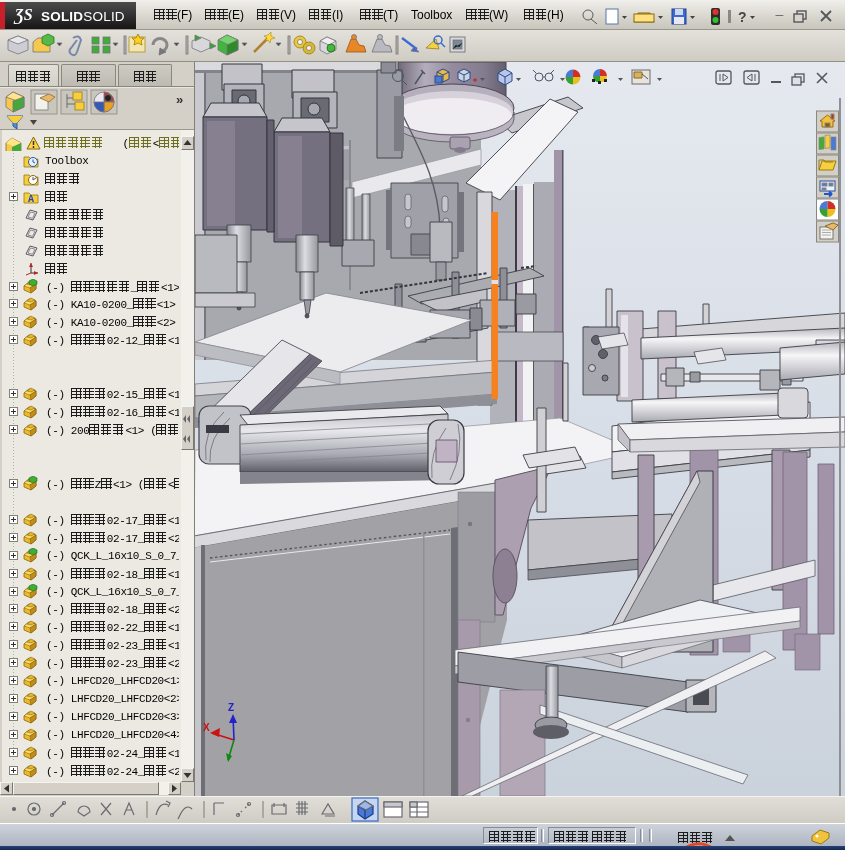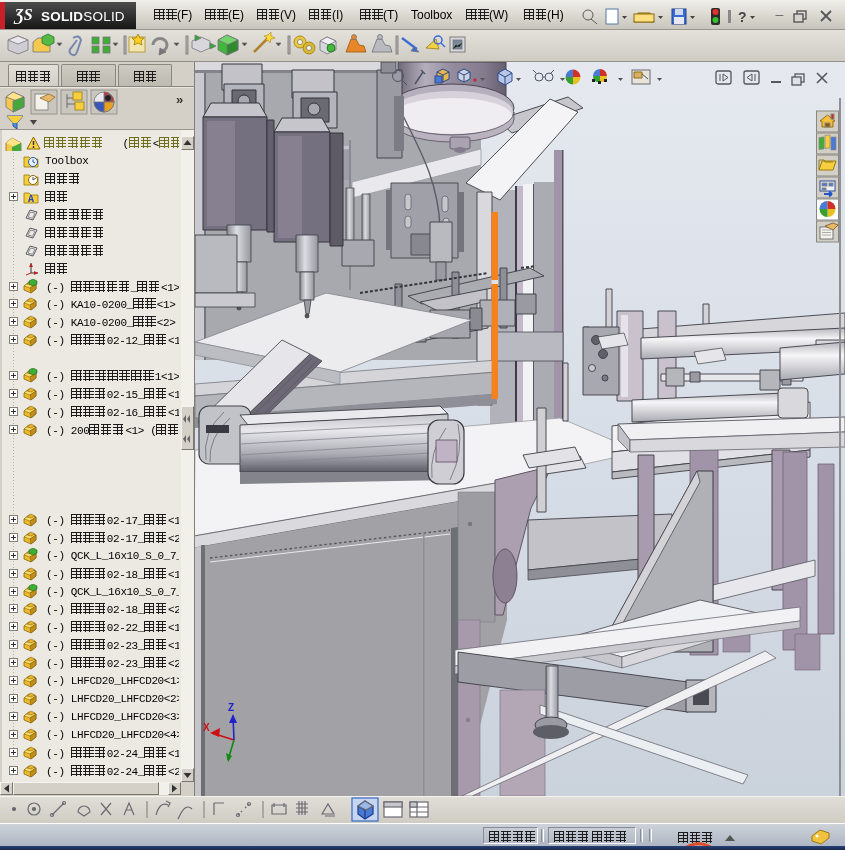--- a/index.html
+++ b/index.html
@@ -265,47 +265,47 @@
       </svg>
       <span class="tx">(-) KA10-0200_<i class="cj" style="width:24px"></i>&lt;2&gt; (</span>
     </div>
 <div class="tr" style="top:201px">
       <span class="ex"></span>
       <svg class="ic" width="17" height="15">
         <use href="#pt"></use>
       </svg>
       <span class="tx">(-) <i class="cj" style="width:36px"></i>02-12_<i class="cj" style="width:24px"></i>&lt;1&gt;</span>
     </div>
-<div class="tr" style="top:237px">
+<div class="tr" style="top:255px">
+      <span class="ex"></span>
+      <svg class="ic" width="17" height="15">
+        <use href="#pt"></use>
+      </svg>
+      <span class="tx">(-) <i class="cj" style="width:36px"></i>02-15_<i class="cj" style="width:24px"></i>&lt;1&gt;</span>
+    </div>
+<div class="tr" style="top:273px">
+      <span class="ex"></span>
+      <svg class="ic" width="17" height="15">
+        <use href="#pt"></use>
+      </svg>
+      <span class="tx">(-) <i class="cj" style="width:36px"></i>02-16_<i class="cj" style="width:24px"></i>&lt;1&gt;</span>
+    </div>
+<div class="tr" style="top:291px">
+      <span class="ex"></span>
+      <svg class="ic" width="17" height="15">
+        <use href="#pt"></use>
+      </svg>
+      <span class="tx">(-) 200<i class="cj" style="width:36px"></i>&lt;1&gt; (<i class="cj" style="width:24px"></i>&lt;</span>
+    </div>
+<div class="tr" style="top:345px">
       <span class="ex"></span>
       <svg class="ic" width="17" height="15">
         <use href="#ptg"></use>
       </svg>
-      <span class="tx">(-) <i class="cj" style="width:84px"></i>1&lt;1&gt;</span>
-    </div>
-<div class="tr" style="top:255px">
-      <span class="ex"></span>
-      <svg class="ic" width="17" height="15">
-        <use href="#pt"></use>
-      </svg>
-      <span class="tx">(-) <i class="cj" style="width:36px"></i>02-15_<i class="cj" style="width:24px"></i>&lt;1&gt;</span>
-    </div>
-<div class="tr" style="top:273px">
-      <span class="ex"></span>
-      <svg class="ic" width="17" height="15">
-        <use href="#pt"></use>
-      </svg>
-      <span class="tx">(-) <i class="cj" style="width:36px"></i>02-16_<i class="cj" style="width:24px"></i>&lt;1&gt;</span>
-    </div>
-<div class="tr" style="top:291px">
-      <span class="ex"></span>
-      <svg class="ic" width="17" height="15">
-        <use href="#pt"></use>
-      </svg>
-      <span class="tx">(-) 200<i class="cj" style="width:36px"></i>&lt;1&gt; (<i class="cj" style="width:24px"></i>&lt;</span>
+      <span class="tx">(-) <i class="cj" style="width:24px"></i>Z<i class="cj" style="width:12px"></i>&lt;1&gt; (<i class="cj" style="width:24px"></i>&lt;<i class="cj" style="width:12px"></i></span>
     </div>
 <div class="tr" style="top:381px">
       <span class="ex"></span>
       <svg class="ic" width="17" height="15">
         <use href="#pt"></use>
       </svg>
       <span class="tx">(-) <i class="cj" style="width:36px"></i>02-17_<i class="cj" style="width:24px"></i>&lt;1&gt;</span>
     </div>
 <div class="tr" style="top:399px">
       <span class="ex"></span>

